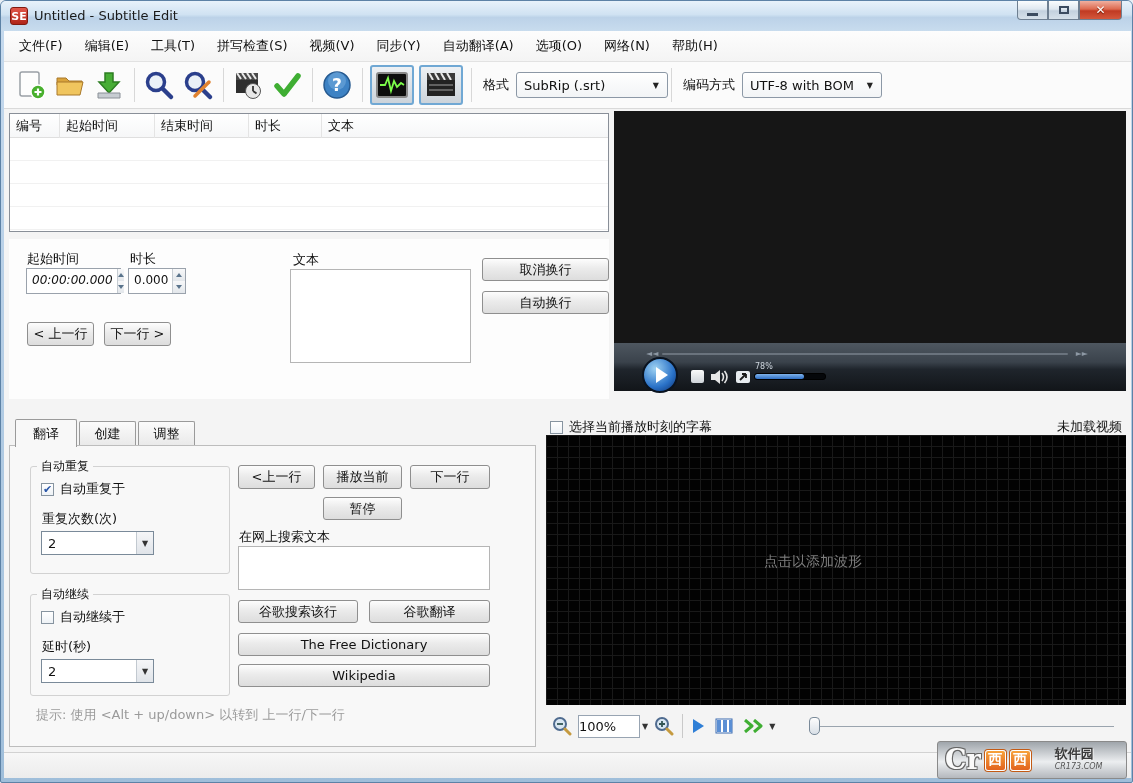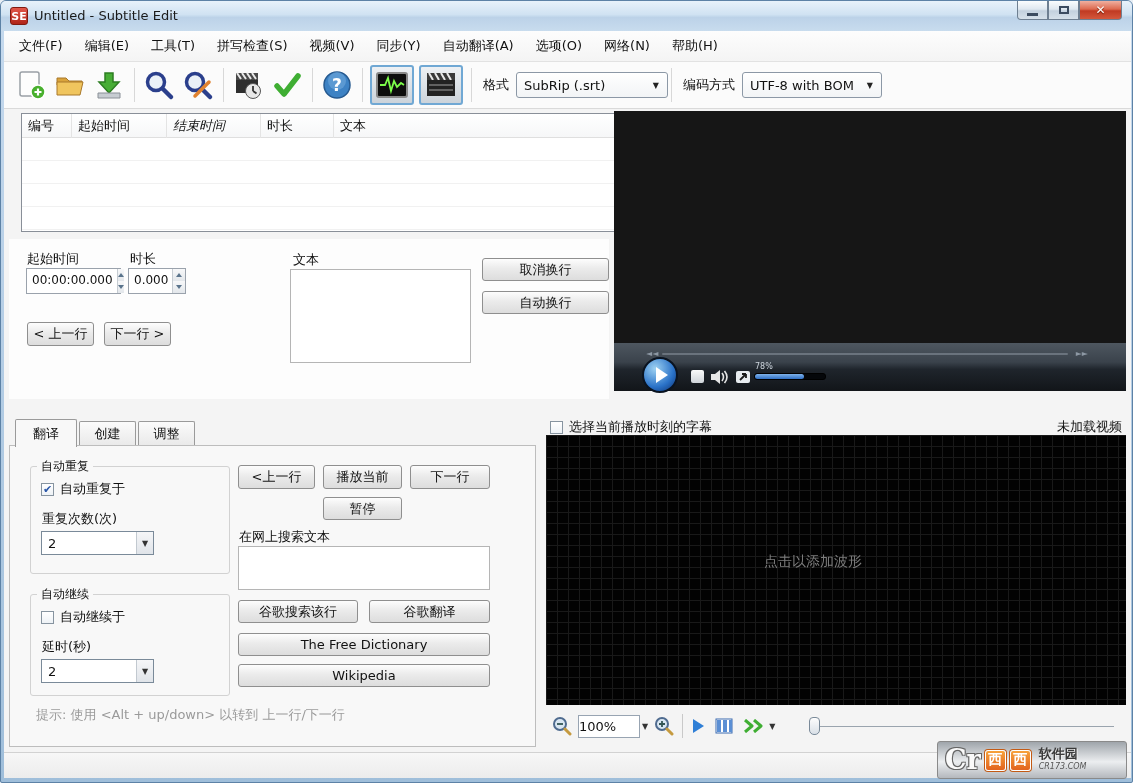--- a/index.html
+++ b/index.html
@@ -42,21 +42,21 @@
   .tb-icon { width:34px; height:34px; display:flex; align-items:center; justify-content:center; margin-right:5px; }
   .tb-sep { width:1px; height:34px; background:#d8d8d8; margin:0 7px 0 3px; }
   .tb-toggle { width:44px; height:40px; border:2px solid #70a8d4; border-radius:3px;
     background:linear-gradient(#eef1f4,#ccd3da); display:flex; align-items:center; justify-content:center; margin-right:5px; }
   .tb-label { font-size:13px; color:#111; margin:0 7px 0 4px; }
   .tb-combo { height:26px; border:1px solid #8c98a6; border-radius:3px; background:linear-gradient(#fff,#f2f4f6);
     display:flex; align-items:center; font-size:13px; color:#111; padding-left:7px; position:relative; }
   .tb-combo .arr { margin-left:auto; margin-right:8px; font-size:8px; color:#222; }
 
   
-  .listview { position:absolute; left:20px; top:112px; width:600px; height:119px;
+  .listview { position:absolute; left:8px; top:112px; width:600px; height:119px;
     background:#fff; border:1px solid #898f98; }
   .lv-header { display:flex; height:24px; border-bottom:1px solid #dfdfdf;
     background:linear-gradient(#ffffff,#f6f7f8); }
   .lv-h { font-size:13px; color:#111; padding:3px 0 0 6px; border-right:1px solid #e4e4e4; height:24px; }
   .lv-row { height:23px; border-bottom:1px solid #f1f1f1; }
 
   
   .editpanel { position:absolute; left:8px; top:238px; width:600px; height:160px; background:#fdfdfd; }
   .fieldlabel { position:absolute; font-size:13px; color:#111; }
   .spinner { position:absolute; height:26px; border:1px solid #9aa2ac; background:#fff; display:flex; }
@@ -126,21 +126,21 @@
   .statusbar { position:absolute; left:3px; top:751px; width:1127px; height:26px;
     background:linear-gradient(#f7f7f7,#ececec); border-top:1px solid #d2d2d2; }
   .watermark { position:absolute; left:936px; top:740px; width:190px; height:38px; border:1px solid #8a8a8a;
     border-radius:3px; background:linear-gradient(#9fa5ab,#eceef0 55%,#b4b8bd);
     display:flex; align-items:center; padding:0 7px; gap:4px; z-index:5; }
   .wm-cr { font-family:"DejaVu Serif", serif; font-size:27px; font-weight:bold; color:#fafafa;
     text-shadow:1px 1px 0 #666, -1px -1px 0 #666, 1px -1px 0 #666, -1px 1px 0 #666; line-height:30px; }
   .wm-box { width:21px; height:21px; border-radius:3px; background:linear-gradient(#f7a23b,#e2641f);
     border:1px solid #fff; box-shadow:0 0 0 1px #c35a14; color:#fff; font-size:14px; font-weight:bold;
     display:flex; align-items:center; justify-content:center; }
-  .wm-col { display:flex; flex-direction:column; line-height:13px; margin-left:4px; }
+  .wm-col { display:flex; flex-direction:column; line-height:13px; margin-left:20px; }
   .wm-suffix { font-size:13px; font-weight:bold; color:#3a3a3a; text-shadow:1px 1px 0 #eee; }
   .wm-site { font-size:8px; font-style:italic; color:#555; }
 </style>
 </head>
 <body>
 
 <div class="window">
 
   <div class="titlebar">
     <div class="app-icon">SE</div>
@@ -256,34 +256,34 @@
     <div class="tb-combo" style="width:140px;">
       <span>UTF-8 with BOM</span>
       <span class="arr">▼</span>
     </div>
   </div>
 
   <div class="listview">
     <div class="lv-header">
       <div class="lv-h" style="width:50px;">编号</div>
       <div class="lv-h" style="width:95px;">起始时间</div>
-      <div class="lv-h" style="width:94px;font-style:italic;">结束时间</div>
+      <div class="lv-h" style="width:94px;">结束时间</div>
       <div class="lv-h" style="width:73px;">时长</div>
       <div class="lv-h" style="flex:1; border-right:none;">文本</div>
     </div>
     <div class="lv-row"></div>
     <div class="lv-row"></div>
     <div class="lv-row"></div>
     <div class="lv-row"></div>
   </div>
 
   <div class="editpanel">
     <div class="fieldlabel" style="left:18px; top:11px;">起始时间</div>
     <div class="spinner" style="left:17px; top:29px; width:95px;">
-      <div class="val" style="font-size:12px;">00:00:00.000</div>
+      <div class="val" style="font-size:12px;font-style:italic;">00:00:00.000</div>
       <div class="spin-btns">
           <span>
             <i class="tri-up"></i>
           </span>
           <span>
             <i class="tri-dn"></i>
           </span>
         </div>
     </div>
     <div class="fieldlabel" style="left:121px; top:11px;">时长</div>

